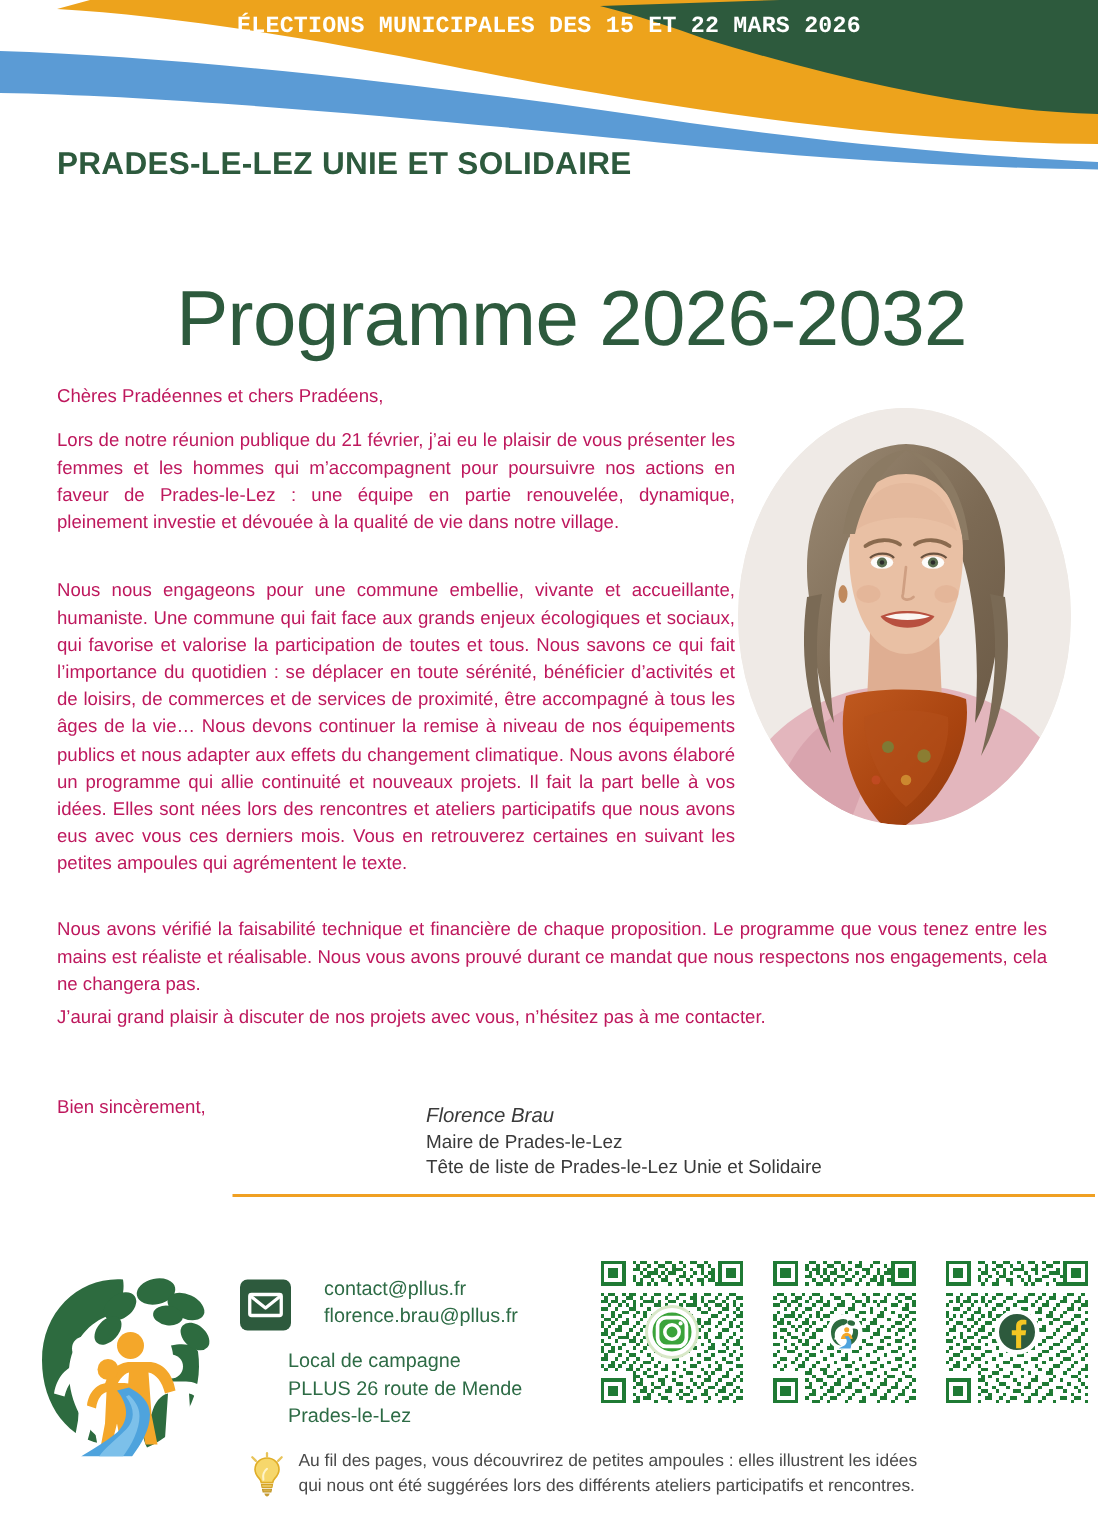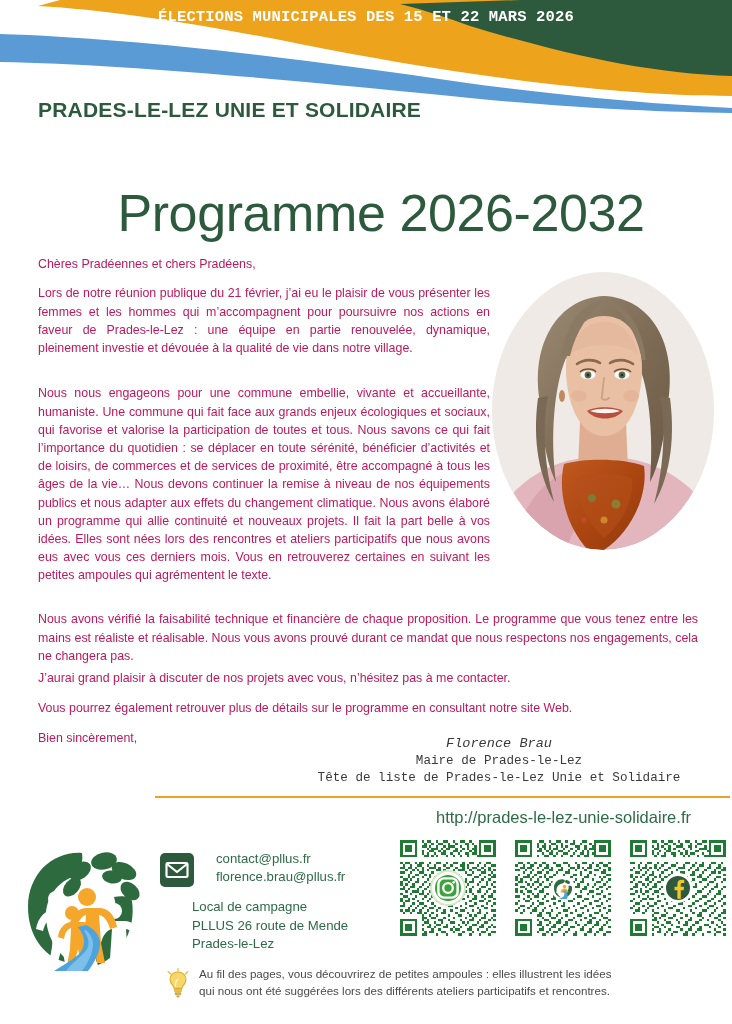--- a/index.html
+++ b/index.html
@@ -141,23 +141,23 @@
     top: 717px;
     width: 660px;
   }
 
   
   #signature-block {
     position: absolute;
     right: 18px;
     top: 735px;
     width: 430px;
-    text-align: center;
+    text-align: left;
     color: #3a3a3a;
-    font-family: Liberation Mono, monospace;
+    font-family: Liberation Sans, sans-serif;
     font-size: 12.6px;
     line-height: 17.5px;
   }
   #sig-name {
     font-style: italic;
     font-size: 13.6px;
   }
 
   
   #separator {
@@ -374,21 +374,20 @@
         <ellipse cx="70" cy="124" rx="3" ry="6" fill="#c08a5e"></ellipse>
       </g>
     </svg>
   </div>
 
   <p class="letter" id="greeting">Chères Pradéennes et chers Pradéens,</p>
   <p class="letter" id="para-1">Lors de notre réunion publique du 21 février, j’ai eu le plaisir de vous présenter les femmes et les hommes qui m’accompagnent pour poursuivre nos actions en faveur de Prades-le-Lez : une équipe en partie renouvelée, dynamique, pleinement investie et dévouée à la qualité de vie dans notre village.</p>
   <p class="letter" id="para-2">Nous nous engageons pour une commune embellie, vivante et accueillante, humaniste. Une commune qui fait face aux grands enjeux écologiques et sociaux, qui favorise et valorise la participation de toutes et tous. Nous savons ce qui fait l’importance du quotidien : se déplacer en toute sérénité, bénéficier d’activités et de loisirs, de commerces et de services de proximité, être accompagné à tous les âges de la vie… Nous devons continuer la remise à niveau de nos équipements publics et nous adapter aux effets du changement climatique. Nous avons élaboré un programme qui allie continuité et nouveaux projets. Il fait la part belle à vos idées. Elles sont nées lors des rencontres et ateliers participatifs que nous avons eus avec vous ces derniers mois. Vous en retrouverez certaines en suivant les petites ampoules qui agrémentent le texte.</p>
   <p class="letter" id="para-3">Nous avons vérifié la faisabilité technique et financière de chaque proposition. Le programme que vous tenez entre les mains est réaliste et réalisable. Nous vous avons prouvé durant ce mandat que nous respectons nos engagements, cela ne changera pas.</p>
   <p class="letter" id="para-4">J’aurai grand plaisir à discuter de nos projets avec vous, n’hésitez pas à me contacter.</p>
-  <p class="letter" id="para-5">Vous pourrez également retrouver plus de détails sur le programme en consultant notre site Web.</p>
   <p class="letter" id="para-6">Bien sincèrement,</p>
 
   <div id="signature-block">
     <div id="sig-name">Florence Brau</div>
     <div>Maire de Prades-le-Lez</div>
     <div>Tête de liste de Prades-le-Lez Unie et Solidaire</div>
   </div>
 
   <div id="separator"></div>
 
@@ -437,21 +436,20 @@
       <div>contact@pllus.fr</div>
       <div>florence.brau@pllus.fr</div>
     </div>
     <div class="contact-address">
       <div>Local de campagne</div>
       <div>PLLUS 26 route de Mende</div>
       <div>Prades-le-Lez</div>
     </div>
   </div>
 
-  <div id="website-url">http://prades-le-lez-unie-solidaire.fr</div>
 
   <div id="qr-row">
 
     <div class="qr">
       <svg viewBox="0 0 42 42" shape-rendering="crispEdges">
         <rect width="42" height="42" fill="#ffffff"></rect>
         <g fill="#1f7a34">
           <path d="M1 1h7v7h-7z M2 2h5v5h-5z" fill-rule="evenodd"></path>
           <rect x="3" y="3" width="3" height="3"></rect>
           <path d="M34 1h7v7h-7z M35 2h5v5h-5z" fill-rule="evenodd"></path>

